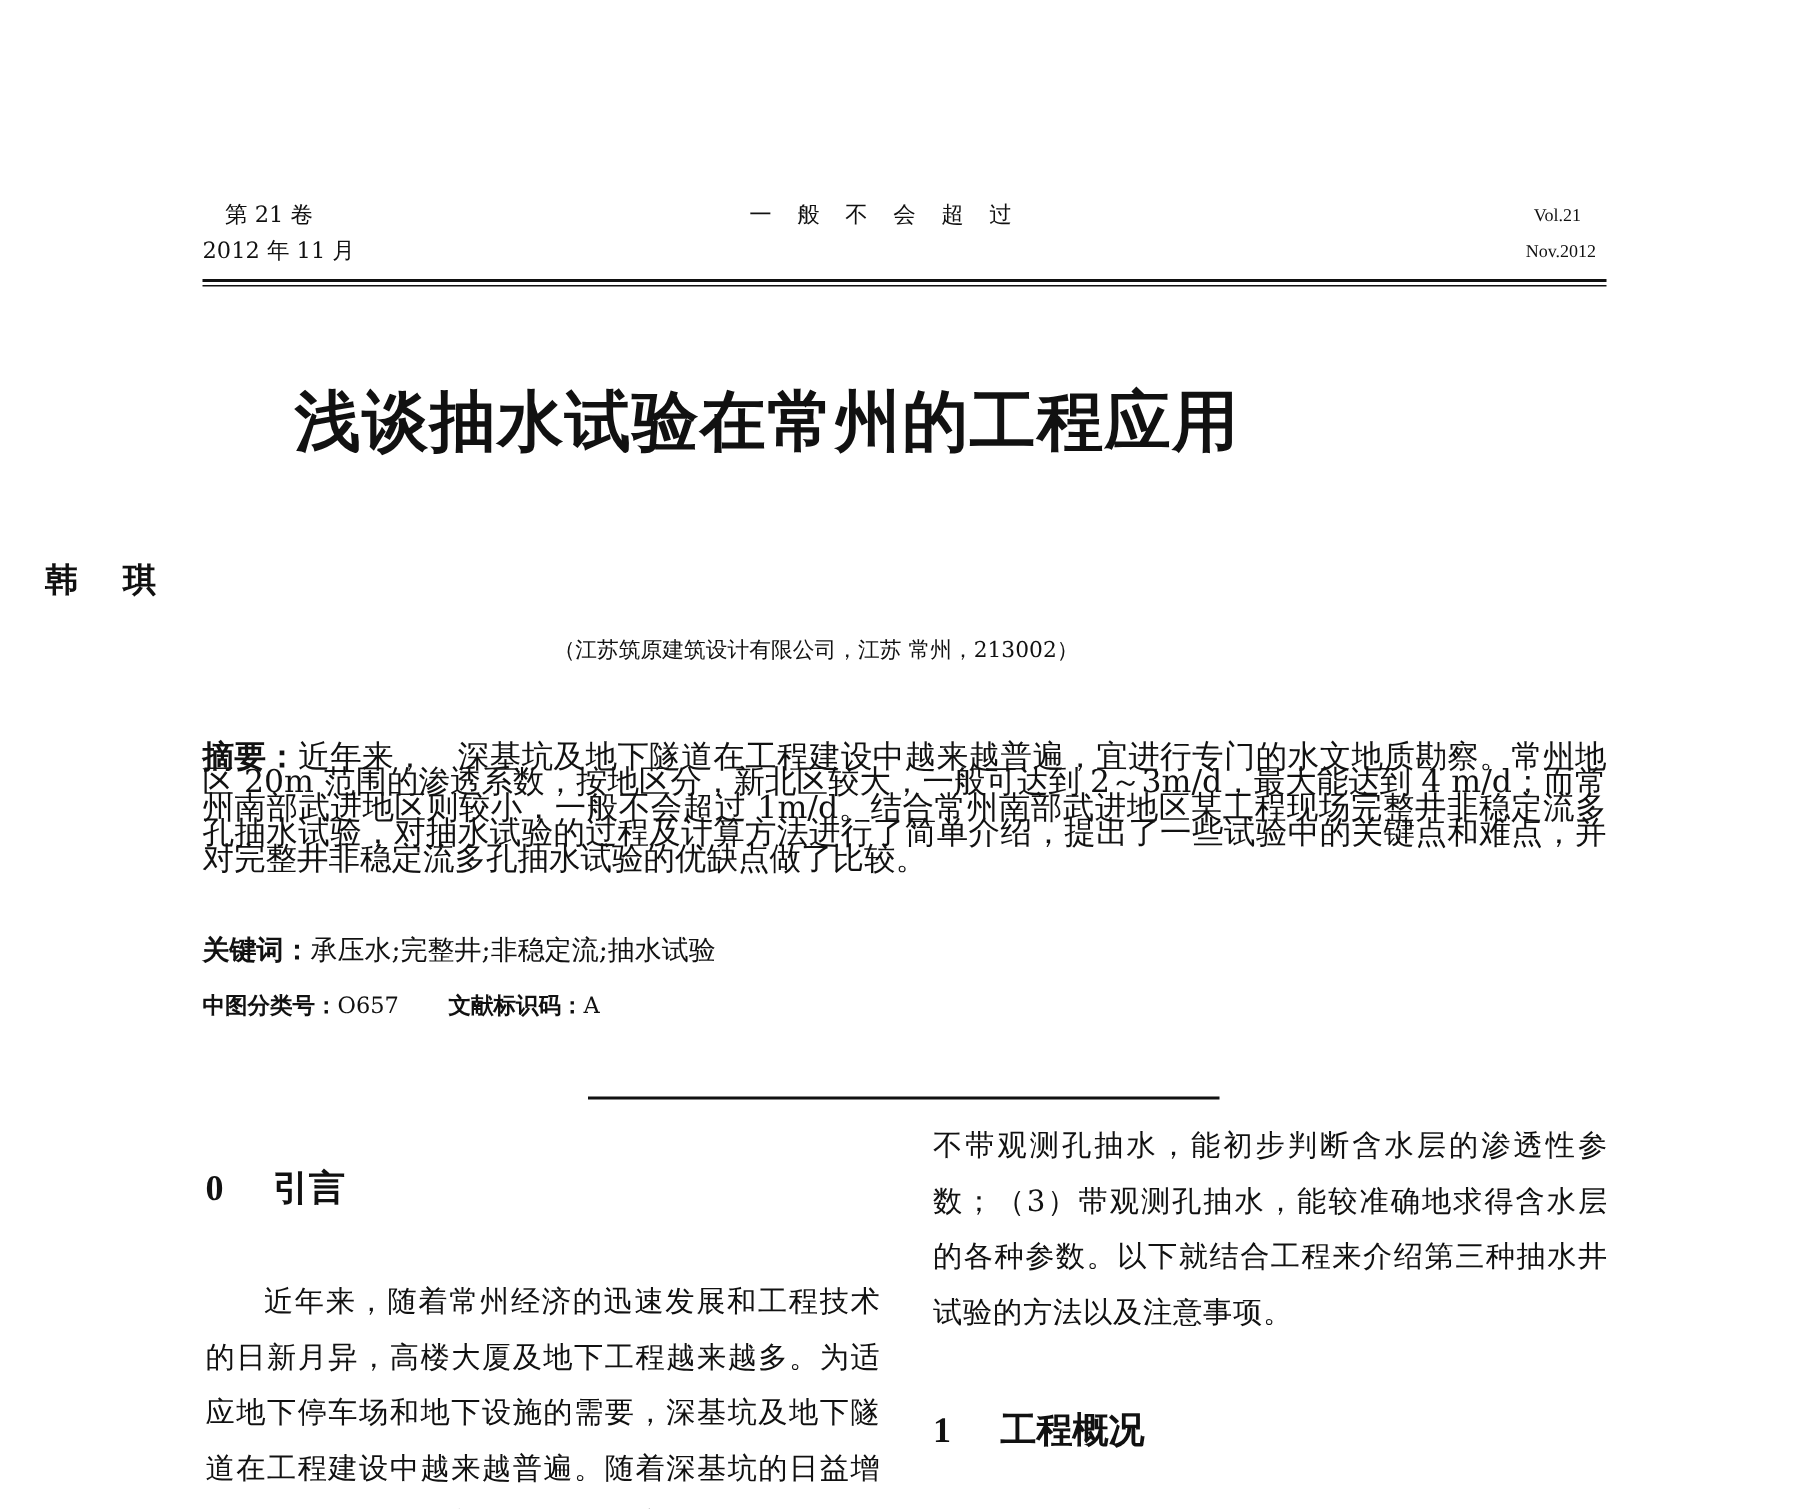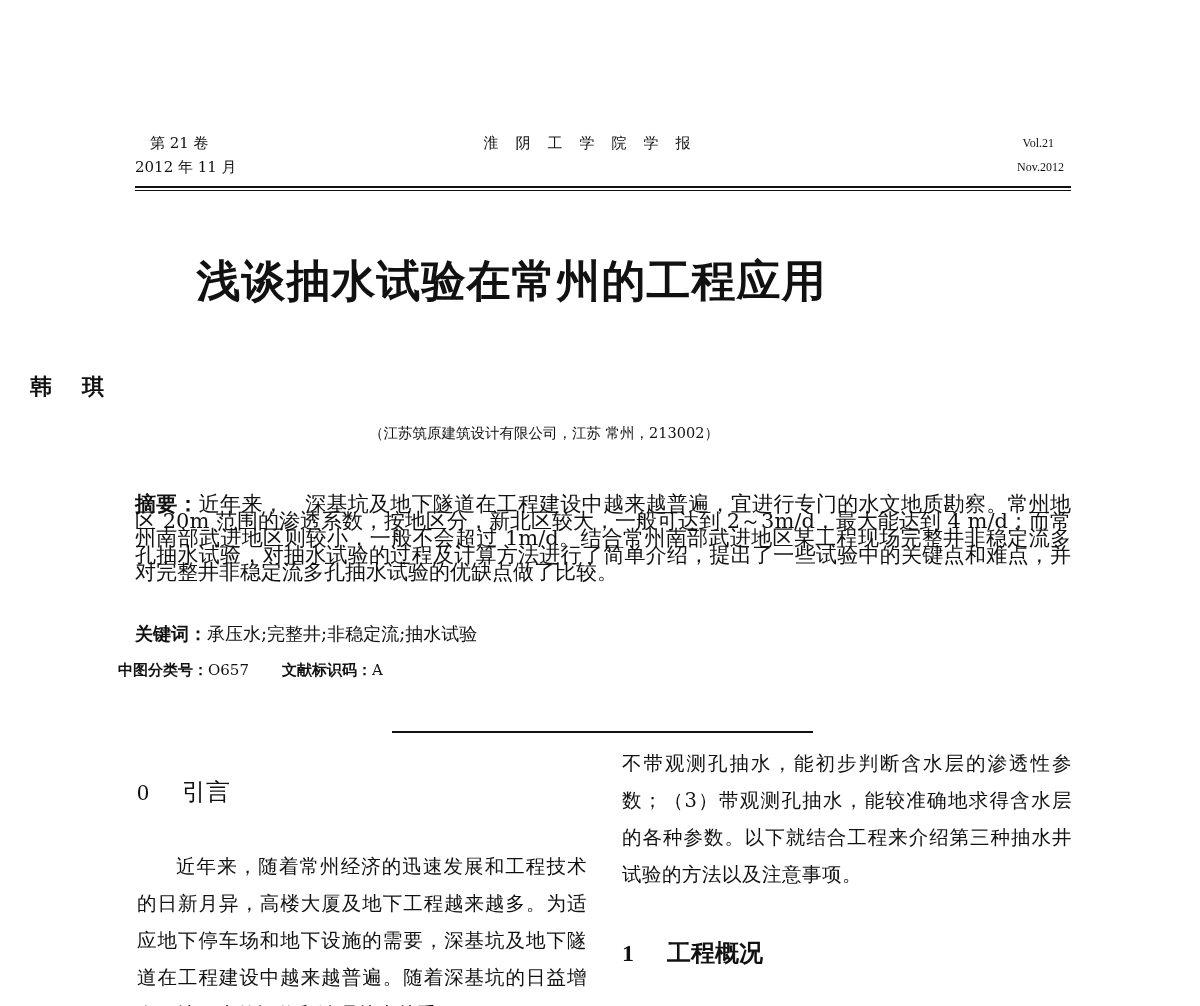--- a/index.html
+++ b/index.html
@@ -95,21 +95,21 @@
       font-family: "DejaVu Sans", sans-serif;
     }
     .keywords {
       position: absolute;
       left: 135px; top: 622px;
       font-size: 18px;
       line-height: 24px;
     }
     .classinfo {
       position: absolute;
-      left: 118px; top: 658px;
+      left: 135px; top: 658px;
       font-size: 15px;
       line-height: 24px;
       white-space: nowrap;
     }
     .classinfo .clc-value { display: inline-block; width: 74px; }
     .classinfo .doc-code { margin-left: 0; }
     .sep-rule {
       position: absolute;
       left: 392px; width: 421px; top: 731px;
       height: 2px; background: #111;
@@ -121,21 +121,21 @@
       font-size: 19.5px;
       line-height: 37px;
     }
     .col-left { left: 137px; top: 772px; }
     .col-right { left: 622px; top: 745px; }
     .sec-head {
       font-family: "DejaVu Sans", sans-serif;
       font-size: 24px;
       line-height: 40px;
       margin: 0;
-      font-weight: normal;
+      font-weight: bold;
     }
     .sec-head .num {
       font-family: "Liberation Serif", serif;
       display: inline-block;
       width: 45px;
     }
     .sec-head-bold { font-weight: bold; }
     .para {
       margin: 0;
       text-align: justify;
@@ -150,21 +150,21 @@
 <body>
 
 <div class="page">
 
   <div class="hdr-left">
     <div class="vol">第 21 卷</div>
     <div>2012 年 11 月</div>
   </div>
 
   <div class="hdr-center">
-    <div class="cn">淮阴工学院学报</div>
+    <div class="cn">一般不会超过</div>
   </div>
 
   <div class="hdr-right">
     <div class="vol">Vol.21</div>
     <div>Nov.2012</div>
   </div>
 
   <div class="rule-top"></div>
   <div class="rule-top2"></div>
 

